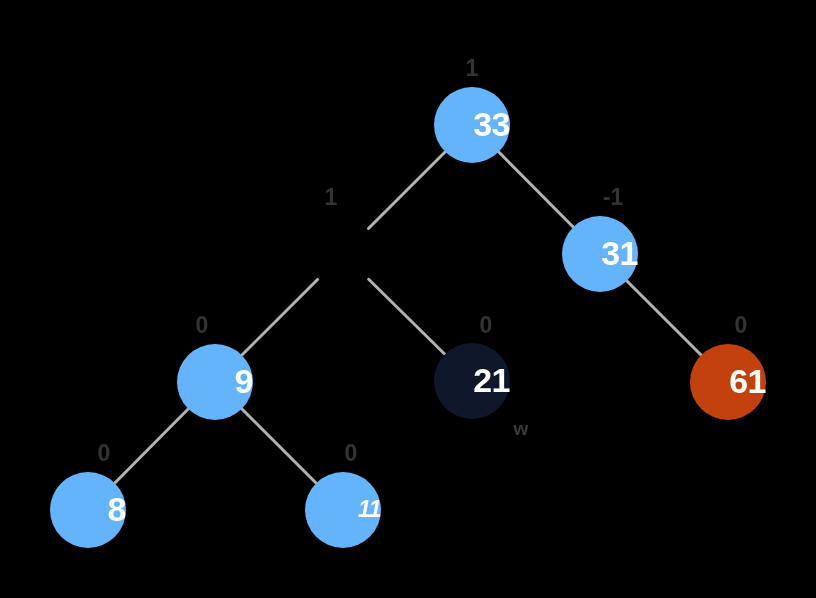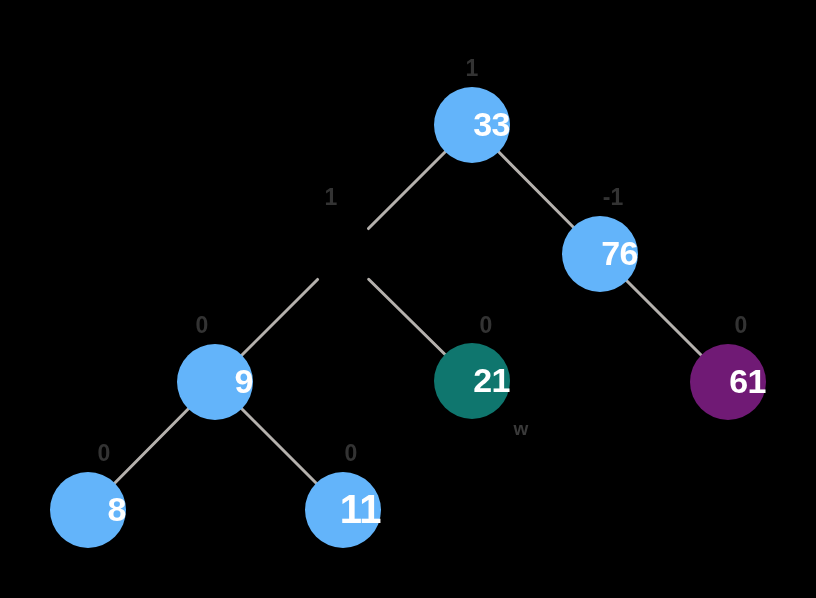--- a/index.html
+++ b/index.html
@@ -75,36 +75,36 @@
       <line x1="189.64417768603028" y1="407.5554744581742" x2="113.35582231396972" y2="484.4445255418258" stroke="#b5b1ad" stroke-width="3" stroke-linecap="round"></line>
       <line x1="240.45584412271572" y1="407.4558441227157" x2="317.5441558772843" y2="484.5441558772843" stroke="#b5b1ad" stroke-width="3" stroke-linecap="round"></line>
     </svg>
 <div class="bf-label" style="left: 472px; top: 68px; transform: translate(-50%, -50%);">1</div>
     <div class="node" style="width: 76px; height: 76px; left: 434px; top: 87px; background: rgb(99, 180, 250); color: rgb(255, 255, 255); font-size: 34px;">
       <span class="node-label">33</span>
     </div>
     <div class="bf-label" style="left: 331px; top: 197px; transform: translate(-50%, -50%);">1</div>
     <div class="bf-label" style="left: 613px; top: 197px; transform: translate(-50%, -50%);">-1</div>
     <div class="node" style="width: 76px; height: 76px; left: 562px; top: 216px; background: rgb(99, 180, 250); color: rgb(255, 255, 255); font-size: 34px;">
-      <span class="node-label">76</span>
+      <span class="node-label">31</span>
     </div>
     <div class="bf-label" style="left: 202px; top: 325px; transform: translate(-50%, -50%);">0</div>
     <div class="node" style="width: 76px; height: 76px; left: 177px; top: 344px; background: rgb(99, 180, 250); color: rgb(255, 255, 255); font-size: 34px;">
       <span class="node-label">9</span>
     </div>
     <div class="bf-label" style="left: 486px; top: 325px; transform: translate(-50%, -50%);">0</div>
-    <div class="node" style="width: 76px; height: 76px; left: 434px; top: 343px; background: #0f766e; color: rgb(255, 255, 255); font-size: 34px;">
+    <div class="node" style="width: 76px; height: 76px; left: 434px; top: 343px; background: #0f172a; color: rgb(255, 255, 255); font-size: 34px;">
       <span class="node-label">21</span>
     </div>
     <div class="marker-label" style="left: 521px; top: 428px; color: rgb(58, 58, 58); transform: translate(-50%, -50%);">w</div>
     <div class="bf-label" style="left: 741px; top: 325px; transform: translate(-50%, -50%);">0</div>
-    <div class="node" style="width: 76px; height: 76px; left: 690px; top: 344px; background: #701a75; color: rgb(255, 255, 255); font-size: 34px;">
+    <div class="node" style="width: 76px; height: 76px; left: 690px; top: 344px; background: #c2410c; color: rgb(255, 255, 255); font-size: 34px;">
       <span class="node-label">61</span>
     </div>
     <div class="bf-label" style="left: 104px; top: 453px; transform: translate(-50%, -50%);">0</div>
     <div class="node" style="width: 76px; height: 76px; left: 50px; top: 472px; background: rgb(99, 180, 250); color: rgb(255, 255, 255); font-size: 34px;">
       <span class="node-label">8</span>
     </div>
     <div class="bf-label" style="left: 351px; top: 453px; transform: translate(-50%, -50%);">0</div>
-    <div class="node" style="width: 76px; height: 76px; left: 305px; top: 472px; background: rgb(99, 180, 250); color: rgb(255, 255, 255); font-size: 40px;">
+    <div class="node" style="width: 76px; height: 76px; left: 305px; top: 472px; background: rgb(99, 180, 250); color: rgb(255, 255, 255); font-size: 23px; font-style: italic;">
       <span class="node-label">11</span>
     </div>
   </div>
 
 </body></html>

